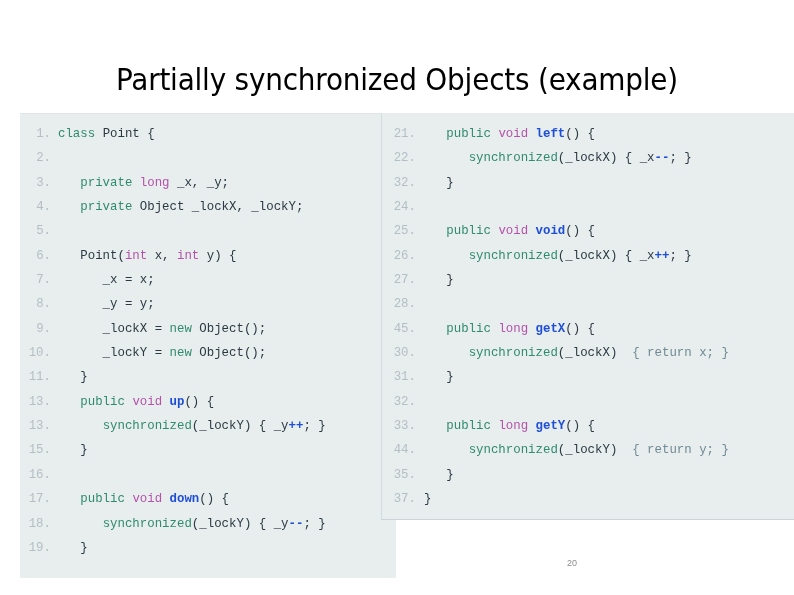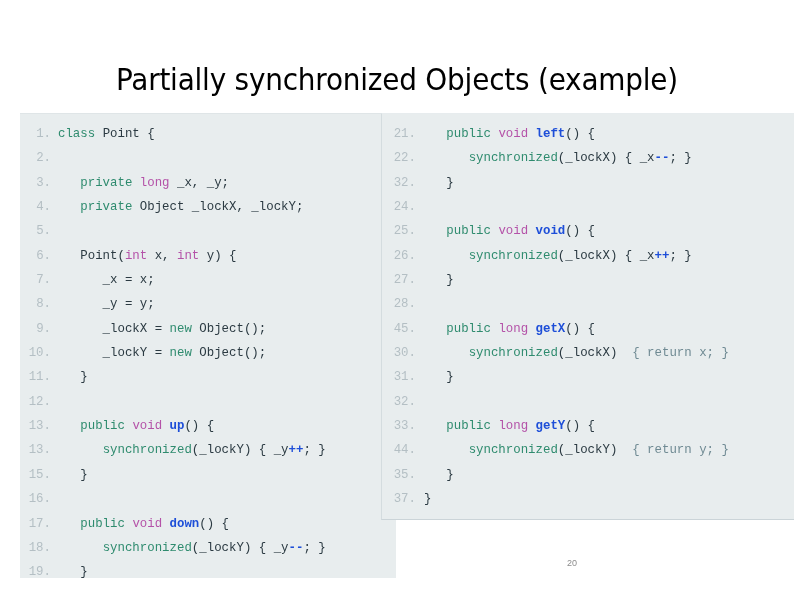--- a/index.html
+++ b/index.html
@@ -111,21 +111,20 @@
     <span class="code-line"><span class="lineno">2.</span><span class="code-text"></span></span>
     <span class="code-line"><span class="lineno">3.</span><span class="code-text"><span class="t-plain">   </span><span class="t-kw-green">private </span><span class="t-kw-purple">long </span><span class="t-plain">_x, _y;</span></span></span>
     <span class="code-line"><span class="lineno">4.</span><span class="code-text"><span class="t-plain">   </span><span class="t-kw-green">private </span><span class="t-plain">Object _lockX, _lockY;</span></span></span>
     <span class="code-line"><span class="lineno">5.</span><span class="code-text"></span></span>
     <span class="code-line"><span class="lineno">6.</span><span class="code-text"><span class="t-plain">   Point(</span><span class="t-kw-purple">int</span><span class="t-plain"> x, </span><span class="t-kw-purple">int</span><span class="t-plain"> y) {</span></span></span>
     <span class="code-line"><span class="lineno">7.</span><span class="code-text"><span class="t-plain">      _x = x;</span></span></span>
     <span class="code-line"><span class="lineno">8.</span><span class="code-text"><span class="t-plain">      _y = y;</span></span></span>
     <span class="code-line"><span class="lineno">9.</span><span class="code-text"><span class="t-plain">      _lockX = </span><span class="t-kw-green">new </span><span class="t-plain">Object();</span></span></span>
     <span class="code-line"><span class="lineno">10.</span><span class="code-text"><span class="t-plain">      _lockY = </span><span class="t-kw-green">new </span><span class="t-plain">Object();</span></span></span>
     <span class="code-line"><span class="lineno">11.</span><span class="code-text"><span class="t-plain">   }</span></span></span>
-    <span class="code-line"><span class="lineno">12.</span><span class="code-text"></span></span>
     <span class="code-line"><span class="lineno">13.</span><span class="code-text"><span class="t-plain">   </span><span class="t-kw-green">public </span><span class="t-kw-purple">void </span><span class="t-bold">up</span><span class="t-plain">() {</span></span></span>
     <span class="code-line"><span class="lineno">13.</span><span class="code-text"><span class="t-plain">      </span><span class="t-kw-green">synchronized</span><span class="t-plain">(_lockY) { _y</span><span class="t-bold">++</span><span class="t-plain">; }</span></span></span>
     <span class="code-line"><span class="lineno">15.</span><span class="code-text"><span class="t-plain">   }</span></span></span>
     <span class="code-line"><span class="lineno">16.</span><span class="code-text"></span></span>
     <span class="code-line"><span class="lineno">17.</span><span class="code-text"><span class="t-plain">   </span><span class="t-kw-green">public </span><span class="t-kw-purple">void </span><span class="t-bold">down</span><span class="t-plain">() {</span></span></span>
     <span class="code-line"><span class="lineno">18.</span><span class="code-text"><span class="t-plain">      </span><span class="t-kw-green">synchronized</span><span class="t-plain">(_lockY) { _y</span><span class="t-bold">--</span><span class="t-plain">; }</span></span></span>
     <span class="code-line"><span class="lineno">19.</span><span class="code-text"><span class="t-plain">   }</span></span></span>
   </div>
 
 <div id="code-right" class="code-block">

